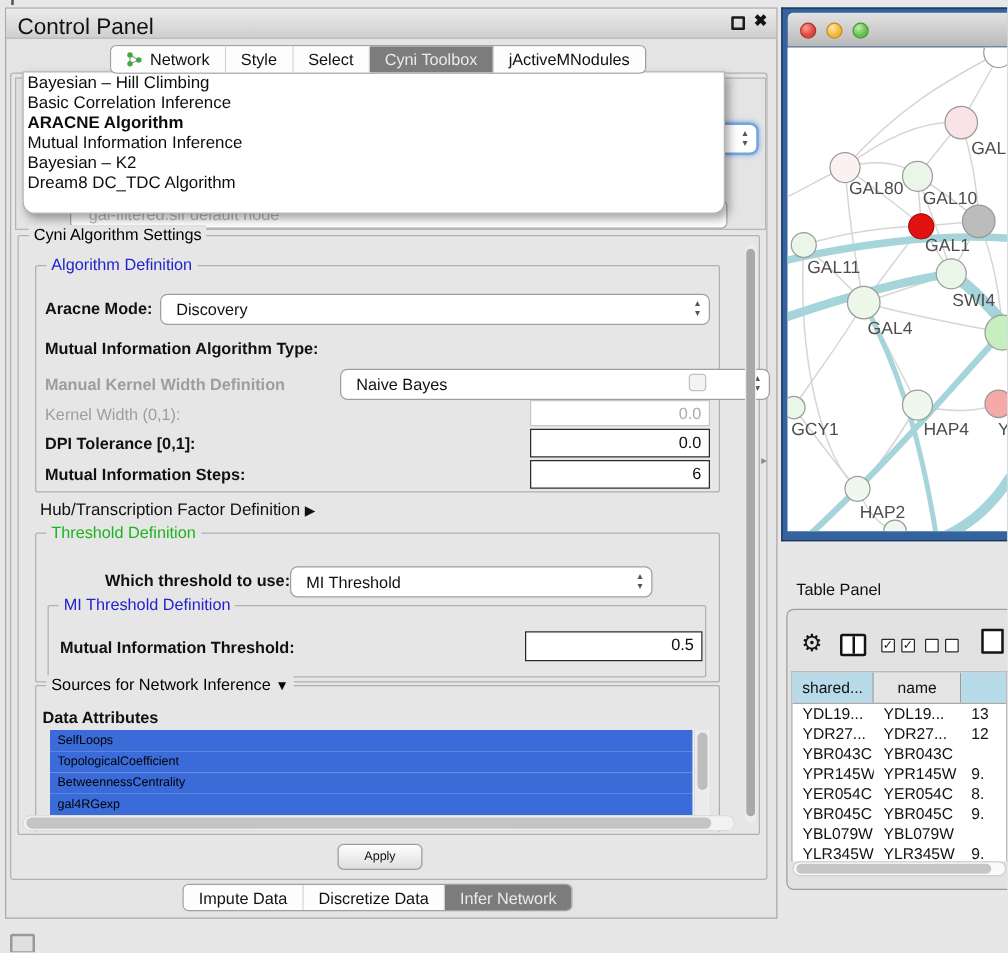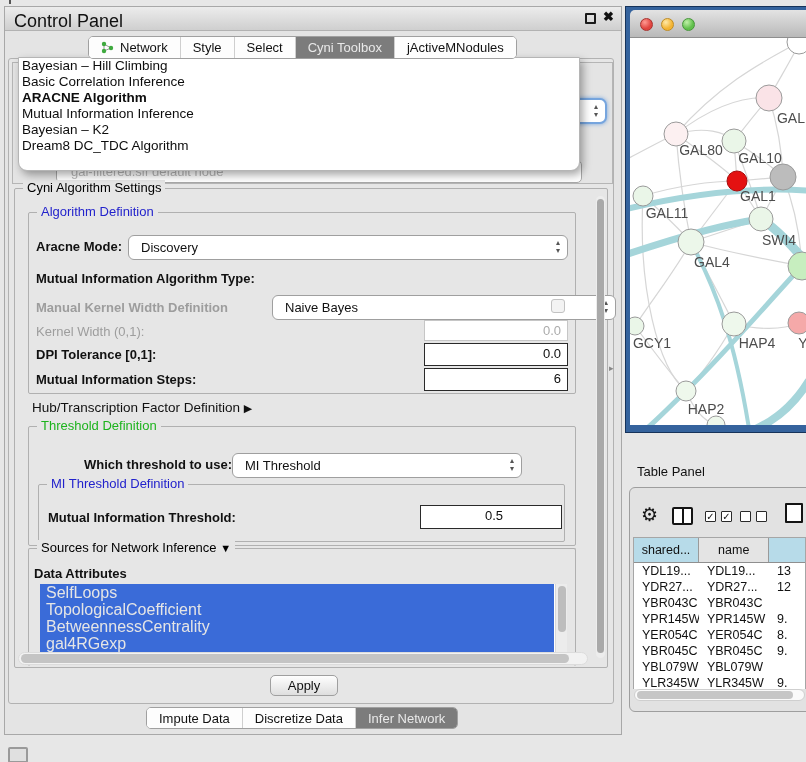--- a/index.html
+++ b/index.html
@@ -54,31 +54,31 @@
   .tfield { background:#fff; border:1px solid #c6c6c6; font-size:13px; text-align:right; padding:2px 6px 0 12px; color:#ababab; }
   .tfield.en { border:1.5px solid #2a2a2a; color:#0c0c0c; }
 
   .checkbox { width:14px; height:14px; border:1px solid #c2c2c2; border-radius:3px; background:#f3f3f3; }
 
   .hub-row { font-size:13.5px; color:#111; cursor:default; }
   .tri { font-size:11px; }
 
   
   .attr-list { left:40px; top:584px; width:527px; height:72px; background:#fff; overflow:hidden; }
-  .attr-item { height:17px; line-height:17px; font-size:16px; color:#e5e5e5; background:#3a6bd8; padding-left:6px; width:calc(100% - 13px); white-space:nowrap; }
+  .attr-item { height:17px; line-height:17px; font-size:10px; color:#000000; background:#3a6bd8; padding-left:6px; width:calc(100% - 13px); white-space:nowrap; }
   .attr-vsb { position:absolute; right:0; top:0; width:12px; height:100%; background:#ececec; border-left:1px solid #d8d8d8; }
   .attr-vsb .thumb { position:absolute; left:1.5px; top:2px; width:8px; height:46px; background:#bdbdbd; border-radius:5px; }
 
   
   .vsb-track { left:596px; top:196px; width:9px; height:462px; background:#ededed; border-radius:5px; }
   .vsb-thumb { position:absolute; left:1px; top:3px; width:7px; height:454px; background:#a9a9a9; border-radius:4px; }
   .hsb-track { left:18px; top:652px; width:570px; height:13px; background:#f2f2f2; border:1px solid #dcdcdc; border-radius:7px; }
   .hsb-thumb { position:absolute; left:2px; top:1px; width:548px; height:9px; background:#c4c4c4; border-radius:5px; }
 
-  .apply-btn { left:270px; top:675px; width:68px; height:21px; border:1px solid #9f9f9f; border-radius:5px; background:linear-gradient(#fefefe,#dedede); font-size:13px; color:#111; text-align:center; line-height:19px; cursor:default; }
+  .apply-btn { left:270px; top:675px; width:68px; height:21px; border:1px solid #9f9f9f; border-radius:5px; background:linear-gradient(#fefefe,#dedede); font-size:10px; color:#111; text-align:center; line-height:19px; cursor:default; }
 
   .split-arrow { left:609px; top:363px; font-size:9px; color:#888; }
 
   
   .net-frame { left:625px; top:6px; width:181px; height:427px; background:#35639d; border-left:1px solid #16335a; border-top:1px solid #16335a; border-bottom:1px solid #16335a; }
   .net-titlebar { left:630px; top:10px; width:176px; height:28px; background:linear-gradient(#e3e3e3,#b9b9b9); border-bottom:1px solid #8e8e8e; border-radius:5px 0 0 0; }
   .light { position:absolute; top:8px; width:13px; height:13px; border-radius:50%; }
   .light.red { left:10px; background:radial-gradient(circle at 35% 30%, #ff9a92, #e0443f 60%); border:1px solid #a8322e; }
   .light.yellow { left:31px; background:radial-gradient(circle at 35% 30%, #ffe9a8, #f3b434 60%); border:1px solid #c08c22; }
   .light.green { left:52px; background:radial-gradient(circle at 35% 30%, #c0f0a8, #61c04c 60%); border:1px solid #46963a; }
@@ -211,21 +211,21 @@
     <span class="cv">MI Threshold</span>
     <span class="stepper">
         <span>▴</span>
         <span>▾</span>
       </span>
   </div>
   <div class="abs fieldset" style="left:38px; top:484px; width:527px; height:58px;">
     <div class="legend blue">MI Threshold Definition</div>
   </div>
   <div class="abs lbl b" style="left:48px; top:510px;">Mutual Information Threshold:</div>
-  <div class="abs tfield en" style="left:420px; top:505px; width:142px; height:24px;text-align:center;">0.5</div>
+  <div class="abs tfield en" style="left:420px; top:505px; width:142px; height:24px;">0.5</div>
 
   <div class="abs fieldset" style="left:28px; top:548px; width:548px; height:118px; border-bottom:none;">
     <div class="legend">
       <span>Sources for Network Inference</span>
       <span class="tri">▼</span>
     </div>
   </div>
   <div class="abs lbl b" style="left:34px; top:566px;">Data Attributes</div>
   <div class="abs attr-list">
     <div id="attr-items">

